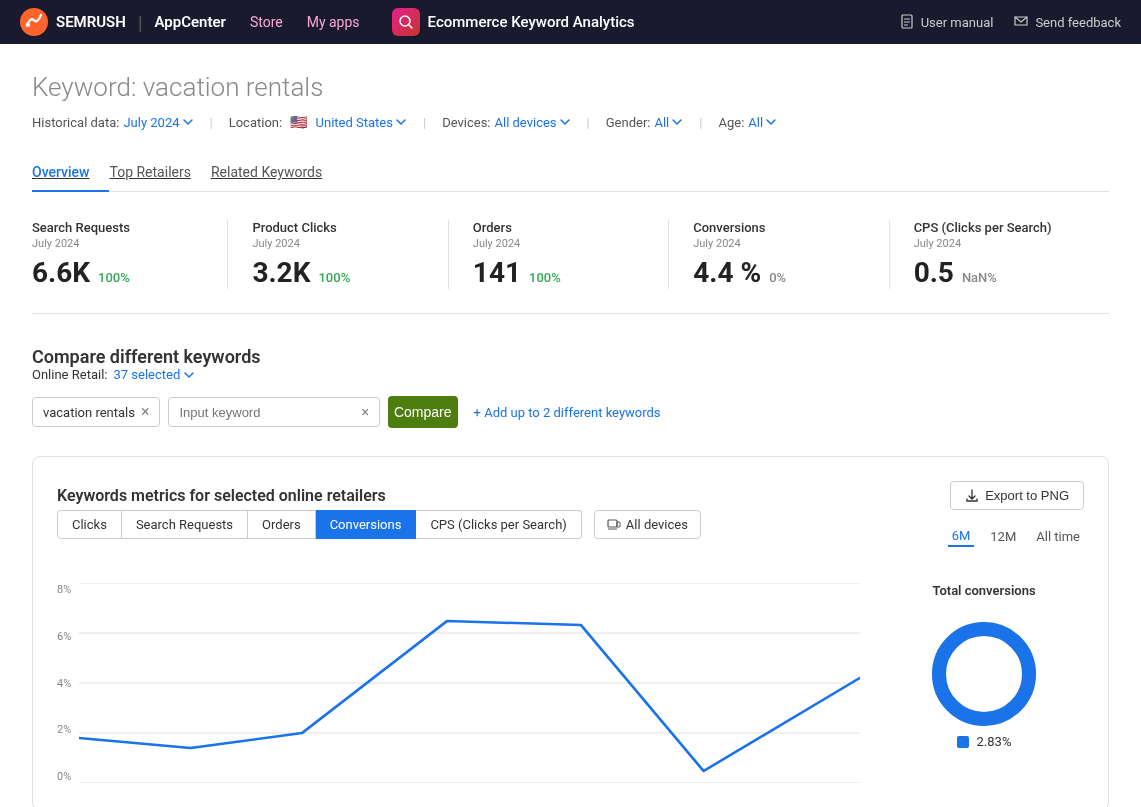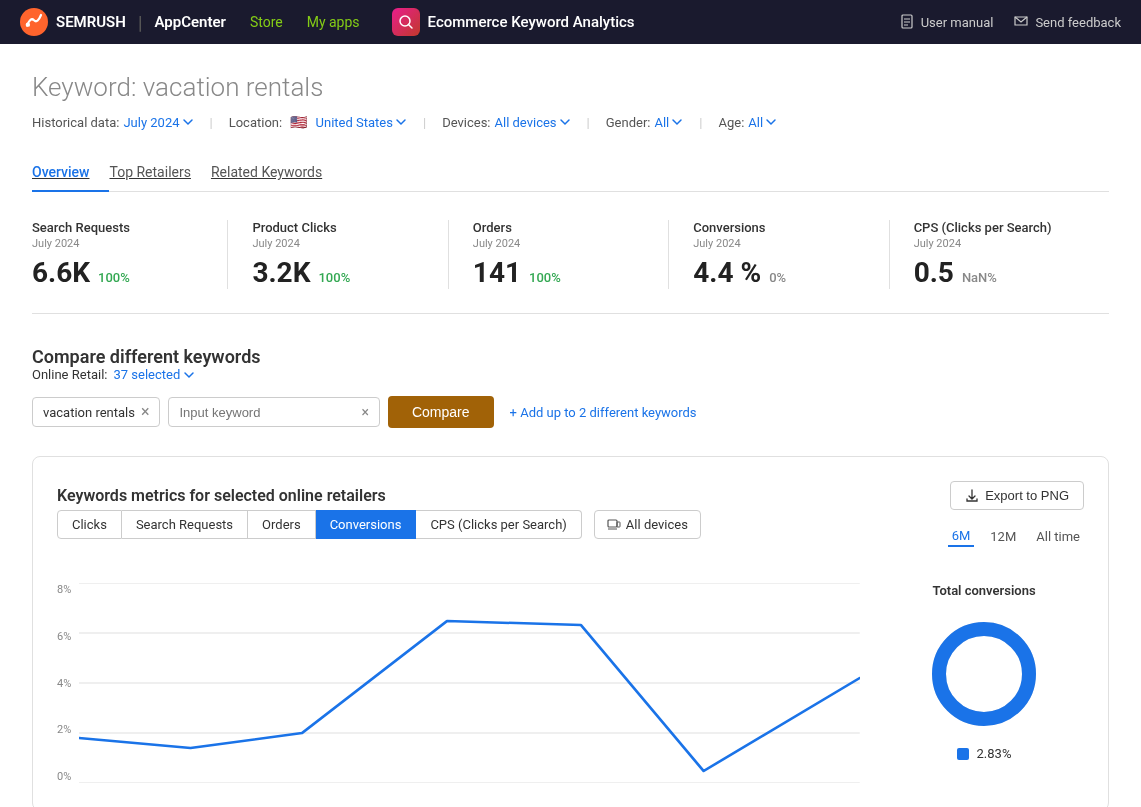--- a/index.html
+++ b/index.html
@@ -8,21 +8,21 @@
     
     .topnav {
       background: #1a1a2e;
       display: flex; align-items: center;
       padding: 0 20px; height: 44px;
       gap: 24px;
     }
     .topnav-logo { display: flex; align-items: center; gap: 8px; color: #fff; font-size: 15px; font-weight: 600; }
     .logo-icon { width: 28px; height: 28px; }
     .logo-divider { color: #555; font-size: 18px; margin: 0 4px; }
-    .topnav-link { color: #84cc16; font-size: 14px; text-decoration: none; cursor: pointer; text-align: right; }
+    .topnav-link { color: #f9a8d4; font-size: 14px; text-decoration: none; cursor: pointer; text-align: right; }
     .topnav-app { display: flex; align-items: center; gap: 8px; color: #fff; font-size: 15px; font-weight: 500; margin-left: 8px; }
     .app-icon { width: 28px; height: 28px; background: linear-gradient(135deg, #e91e8c, #c0392b); border-radius: 6px; display: flex; align-items: center; justify-content: center; color: #fff; font-size: 14px; }
     .topnav-right { margin-left: auto; display: flex; align-items: center; gap: 20px; }
     .topnav-right a { color: #ccc; font-size: 13px; text-decoration: none; display: flex; align-items: center; gap: 6px; }
 
     
     .main { padding: 28px 32px; max-width: 1141px; }
 
     
     .page-title { font-size: 26px; font-weight: 400; color: #222; margin-bottom: 12px; }
@@ -57,21 +57,21 @@
     .compare-title { font-size: 18px; font-weight: 600; }
     .online-retail-row { display: flex; align-items: center; gap: 6px; margin-bottom: 14px; font-size: 13px; }
     .retail-link { color: #1a73e8; cursor: pointer; display: flex; align-items: center; gap: 3px; }
 
     .keyword-inputs { display: flex; align-items: center; gap: 8px; flex-wrap: wrap; }
     .keyword-tag { display: flex; align-items: center; gap: 6px; border: 1px solid #ccc; border-radius: 4px; padding: 6px 10px; background: #fff; font-size: 13px; }
     .keyword-tag .remove { cursor: pointer; color: #888; font-size: 16px; line-height: 1; }
     .keyword-input-box { display: flex; align-items: center; gap: 6px; border: 1px solid #ccc; border-radius: 4px; padding: 6px 10px; background: #fff; min-width: 160px; }
     .keyword-input-box input { border: none; outline: none; font-size: 13px; color: #888; background: transparent; }
     .keyword-input-box .clear { cursor: pointer; color: #888; }
-    .compare-btn { background: #a16207; color: #fff; border: none; border-radius: 4px; padding: 8px 24px; font-size: 14px; font-weight: 500; cursor: pointer; }
+    .compare-btn { background: #4d7c0f; color: #fff; border: none; border-radius: 4px; padding: 8px 6px; font-size: 14px; font-weight: 500; cursor: pointer; }
     .add-keywords { color: #1a73e8; font-size: 13px; cursor: pointer; display: flex; align-items: center; gap: 4px; margin-left: 8px; }
 
     
     .chart-section { border: 1px solid #e0e0e0; border-radius: 8px; padding: 24px; margin-top: 28px; background: #fff; }
     .chart-header { display: flex; align-items: center; justify-content: space-between; }
     .chart-title { font-size: 16px; font-weight: 600; }
     .export-btn { display: flex; align-items: center; gap: 6px; border: 1px solid #ccc; border-radius: 4px; padding: 6px 14px; font-size: 13px; cursor: pointer; background: #fff; color: #333; }
 
     .chart-tabs { display: flex; align-items: center; gap: 0; margin-bottom: 24px; }
     .chart-tab { border: 1px solid #ccc; border-left: none; padding: 6px 14px; font-size: 13px; cursor: pointer; background: #fff; color: #333; }
@@ -86,21 +86,21 @@
 
     .chart-body { display: flex; gap: 24px; }
     .chart-left { flex: 1; }
     .chart-right { width: 200px; display: flex; flex-direction: column; align-items: center; }
 
     .y-axis-label { font-size: 11px; color: #888; }
 
     .donut-label { font-size: 13px; font-weight: 600; margin-bottom: 16px; color: #333; }
     .donut-container { position: relative; width: 120px; height: 120px; }
     .donut-svg { width: 120px; height: 120px; }
-    .donut-legend { margin-top: 12px; display: flex; align-items: center; gap: 8px; font-size: 13px; }
+    .donut-legend { margin-top: 0; display: flex; align-items: center; gap: 8px; font-size: 13px; }
     .donut-swatch { width: 12px; height: 12px; background: #1a73e8; border-radius: 2px; }
 
     
     .grid-line { stroke: #e0e0e0; stroke-width: 1; }
   </style>
 </head>
 <body>
 
 <nav class="topnav">
   <div class="topnav-logo">

